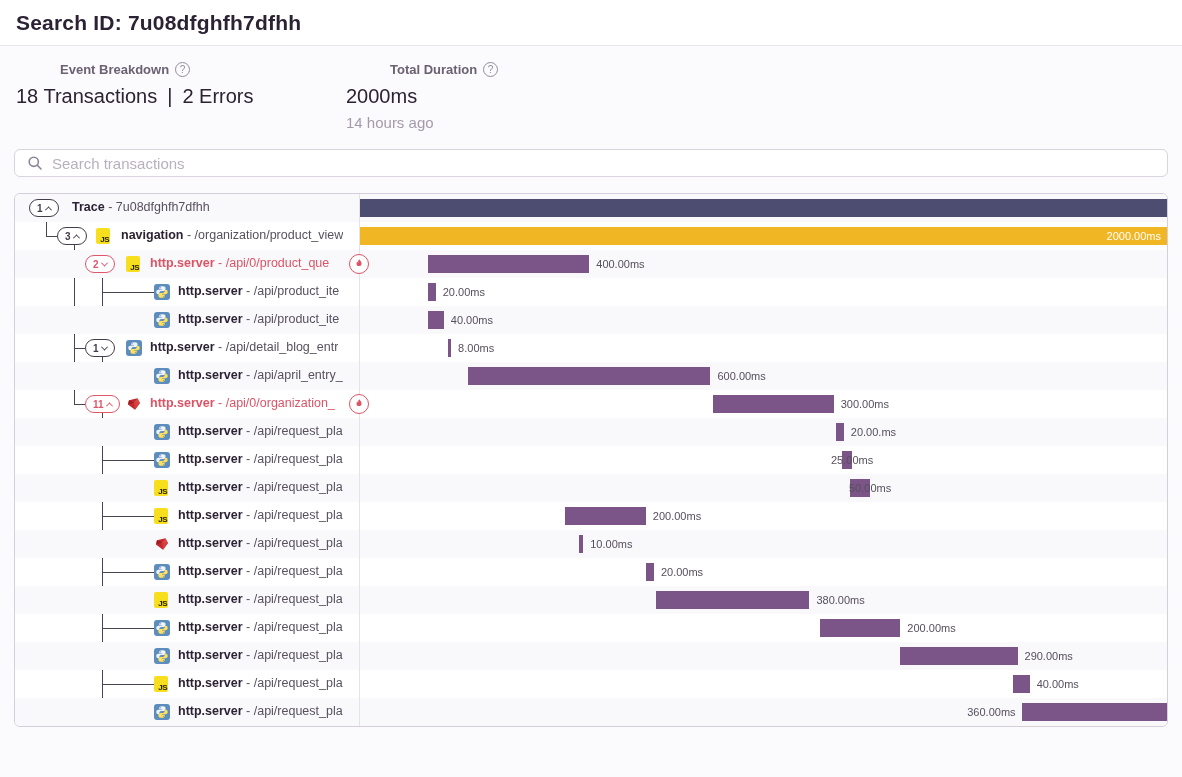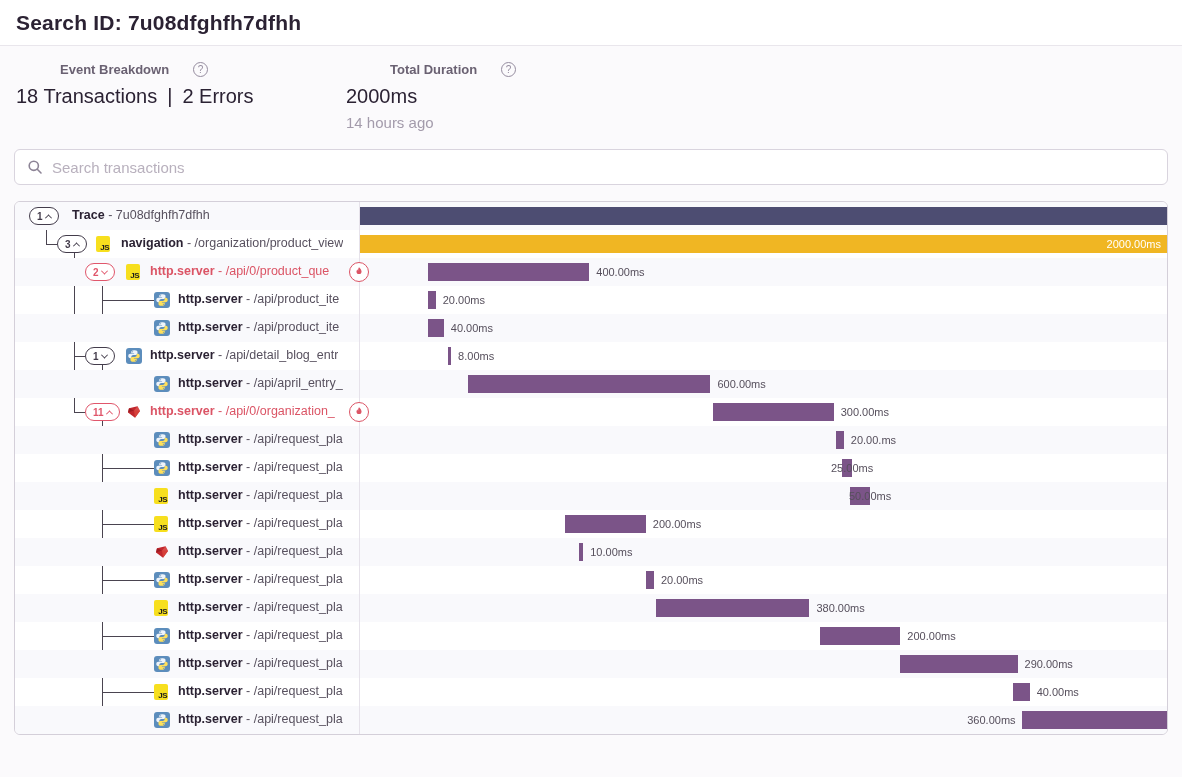--- a/index.html
+++ b/index.html
@@ -11,34 +11,34 @@
   
   .hdr {
     height:46px; background:#fff; border-bottom:1px solid #e9e6ec;
     display:flex; align-items:center; padding:0 16px;
   }
   .hdr h1 { font-size:21px; font-weight:600; letter-spacing:.2px; color:#2b2233; }
 
   
   .summary { display:flex; padding:16px 16px 0 16px; }
   .sum-col { width:330px; }
-  .sum-label { display:flex; align-items:center; gap:24px; font-size:13px; font-weight:700; color:#6a6172;padding-left:44px; }
+  .sum-label { display:flex; align-items:center; gap:6px; font-size:13px; font-weight:700; color:#6a6172;padding-left:44px; }
   .help {
     width:15px; height:15px; border:1px solid #958c9f; border-radius:50%;
     font-size:10px; color:#958c9f; display:inline-flex; align-items:center; justify-content:center;
     font-weight:400; cursor:pointer;
   }
   .sum-value { margin-top:8px; font-size:20px; color:#2b2233; display:flex; align-items:center; gap:10px; }
   .sum-pipe { color:#2b2233; font-weight:300; font-size:20px; }
   .sum-sub { margin-top:6px; font-size:15px; color:#a39bab; }
 
   
   .search-wrap { margin:18px 14px 0 14px; }
   .search-box {
-    height:36px; background:#fff; border:1px solid #d9d4de; border-radius:6px;
+    height:28px; background:#fff; border:1px solid #d9d4de; border-radius:6px;
     display:flex; align-items:center; padding:0 12px; gap:9px;
   }
   .search-box input {
     border:none; outline:none; flex:1; font-size:15px; color:#2b2233;
     font-family:inherit; background:transparent;
   }
   .search-box input::placeholder { color:#b8b0bd; }
 
   
   .panel {

